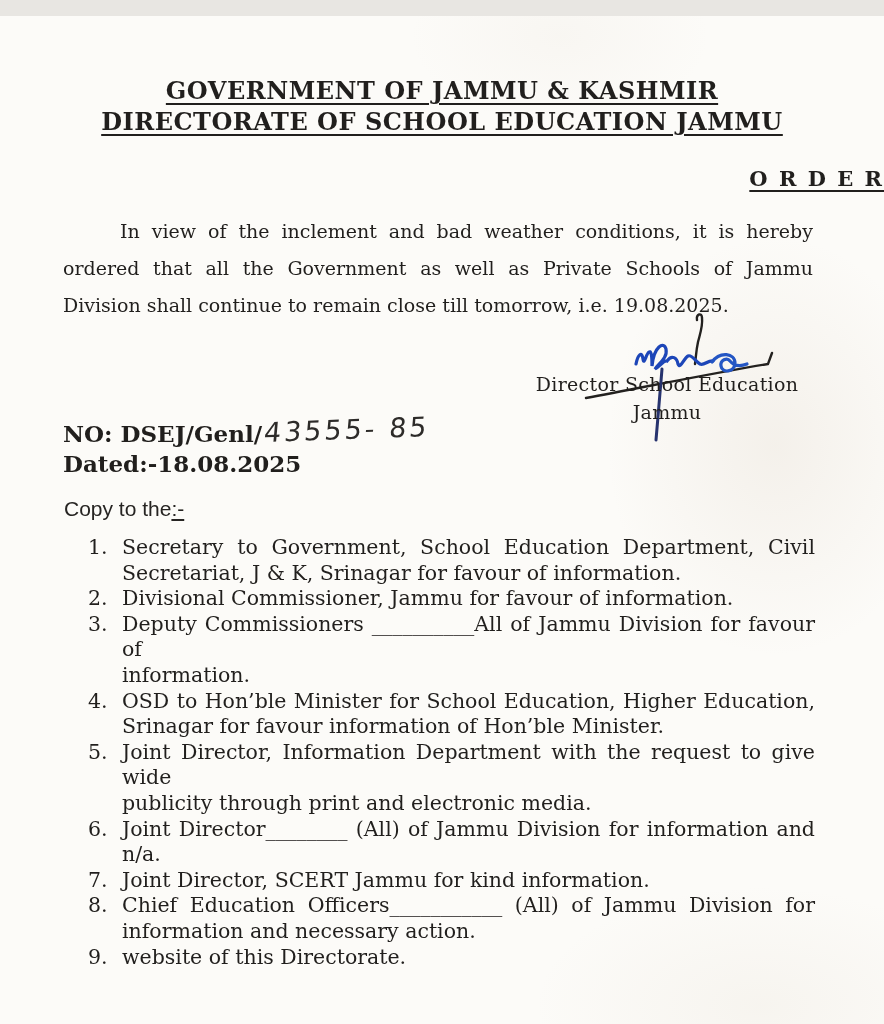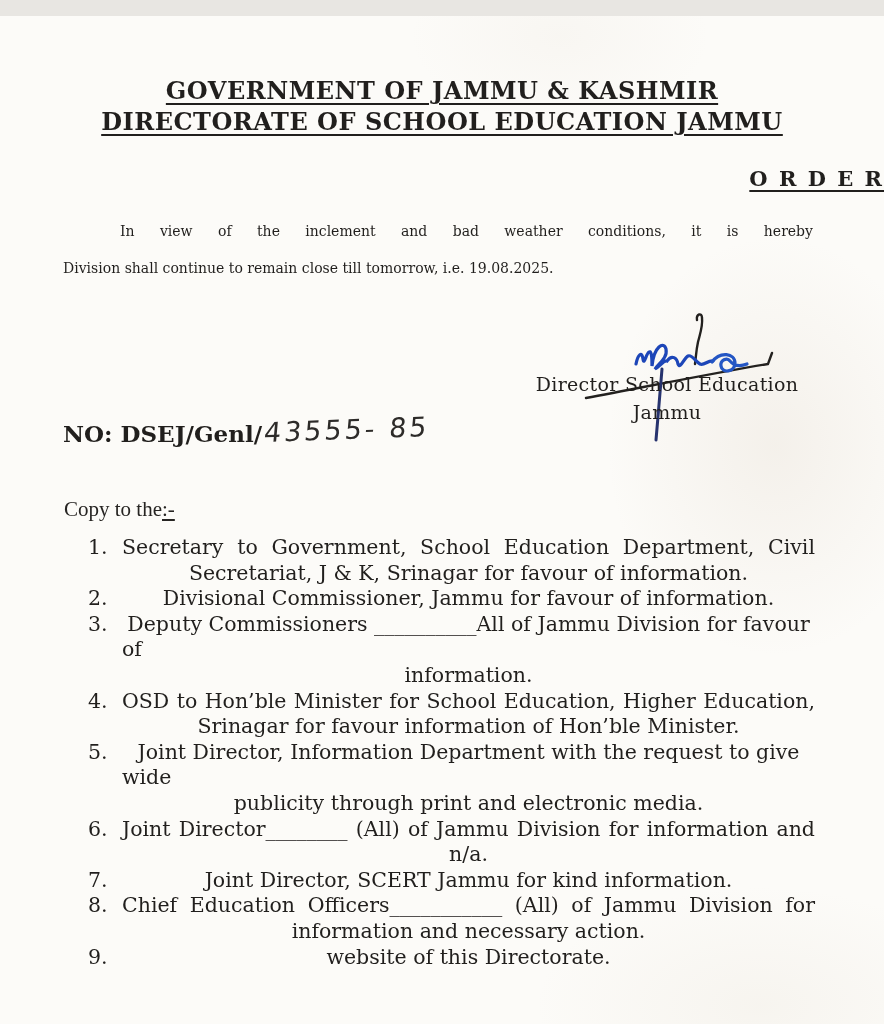--- a/index.html
+++ b/index.html
@@ -17,66 +17,67 @@
     color:#211f1d;
   }
   .u{text-decoration:underline;text-underline-offset:4px;text-decoration-thickness:2px;}
   
   .hdr{position:absolute;left:0;width:100%;text-align:center;font-weight:700;letter-spacing:0.5px;}
   .hdr1{top:60px;font-size:24px;}
   .hdr2{top:91px;font-size:24px;}
   .order-title{position:absolute;top:150px;left:0;width:100%;text-align:right;
     font-size:21px;font-weight:700;letter-spacing:2px;}
   
-  .para{position:absolute;top:197px;left:63px;width:750px;font-size:14px;}
+  .para{position:absolute;top:197px;left:63px;width:750px;font-size:19px;}
   .pline{display:block;line-height:37px;white-space:normal;}
   .jl{text-align:justify;text-align-last:justify;}
   .indent1{padding-left:57px;}
   
   .sig-block{position:absolute;top:354px;left:512px;width:310px;text-align:center;
     font-weight:400;font-size:19px;letter-spacing:0.3px;line-height:28px;}
   .sig-ink{position:absolute;top:290px;left:550px;width:300px;height:150px;pointer-events:none;}
   
   .ref{position:absolute;top:402px;left:63px;font-weight:700;font-size:23px;line-height:30px;}
   .handwritten{
     display:inline-block;
     font-family:"DejaVu Sans","Liberation Sans",sans-serif;
     font-weight:400;font-size:27px;letter-spacing:3px;color:#2d2b29;
     transform:rotate(-2deg) skewX(-7deg);
     position:relative;top:-3px;left:2px;
   }
   
   .copy-head{position:absolute;top:481px;left:64px;
-    font-family:Liberation Serif, serif;
+    font-family:Liberation Sans, sans-serif;
     font-size:21px;color:#262422;}
   .copy-head .u{text-underline-offset:3px;text-decoration-thickness:1.5px;}
   .copy-list{position:absolute;top:519px;left:88px;width:727px;font-size:20.5px;}
   .copy-item{display:flex;align-items:flex-start;}
   .num{flex:none;width:34px;line-height:25.6px;}
   .item-lines{flex:1;min-width:0;}
-  .line{display:block;line-height:25.6px;text-align:center;}
+  .line{display:block;line-height:25.6px;}
 </style>
 </head>
 <body>
 
 <div class="page">
 
   <div class="hdr hdr1">
     <span class="u">GOVERNMENT OF JAMMU &amp; KASHMIR</span>
   </div>
   <div class="hdr hdr2">
     <span class="u">DIRECTORATE OF SCHOOL EDUCATION JAMMU</span>
   </div>
 
   <div class="order-title">
     <span class="u">O R D E R</span>
   </div>
 
   <div class="para">
     <span class="pline jl indent1">In view of the inclement and bad weather conditions, it is hereby</span>
+    <span class="pline jl">ordered that all the Government as well as Private Schools of Jammu</span>
     <span class="pline">Division shall continue to remain close till tomorrow, i.e. 19.08.2025.</span>
   </div>
 
   <svg class="sig-ink" viewBox="0 0 300 150" xmlns="http://www.w3.org/2000/svg" fill="none">
 
     <path d="M 147 14 C 146 8 152 6 152 12 C 153 20 150 28 148 36 C 146 45 146 51 145 58" stroke="#23211f" stroke-width="2.4" stroke-linecap="round"></path>
 
     <path d="M 36 92 C 100 80 180 64 218 58 L 222 47" stroke="#23211f" stroke-width="2.4" stroke-linecap="round"></path>
 
     <path d="M 86 58 C 88 48 92 45 93 53 C 94 60 96 48 99 46 C 102 44 102 55 102 60
@@ -91,20 +92,21 @@
 
   <div class="sig-block">
     <span style="display:block">Director School Education</span>
     <span style="display:block">Jammu</span>
   </div>
 
   <div class="ref">
     <div>
       <span>NO: DSEJ/Genl/</span><span class="handwritten">43555- 85</span>
     </div>
+    <div>Dated:-18.08.2025</div>
   </div>
 
   <div class="copy-head">
     <span>Copy to the</span><span class="u">:-</span>
   </div>
 
   <div class="copy-list">
 
     <div class="copy-item">
       <span class="num">1.</span>

